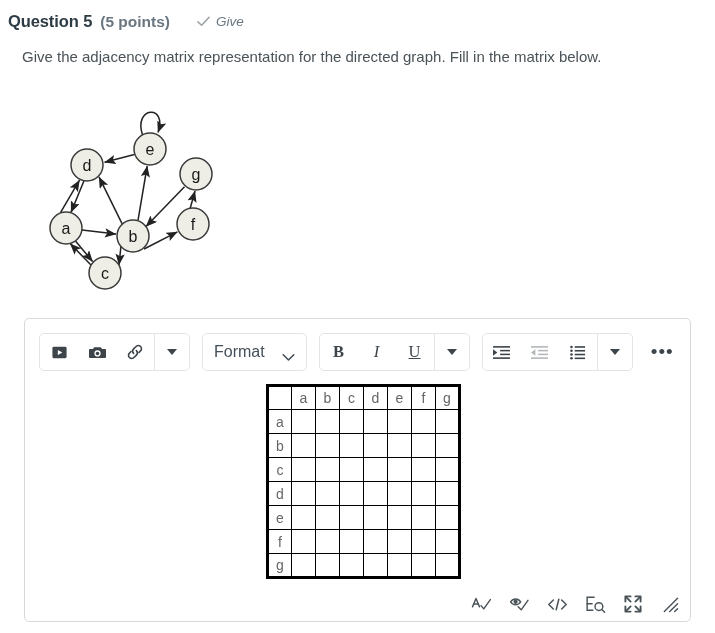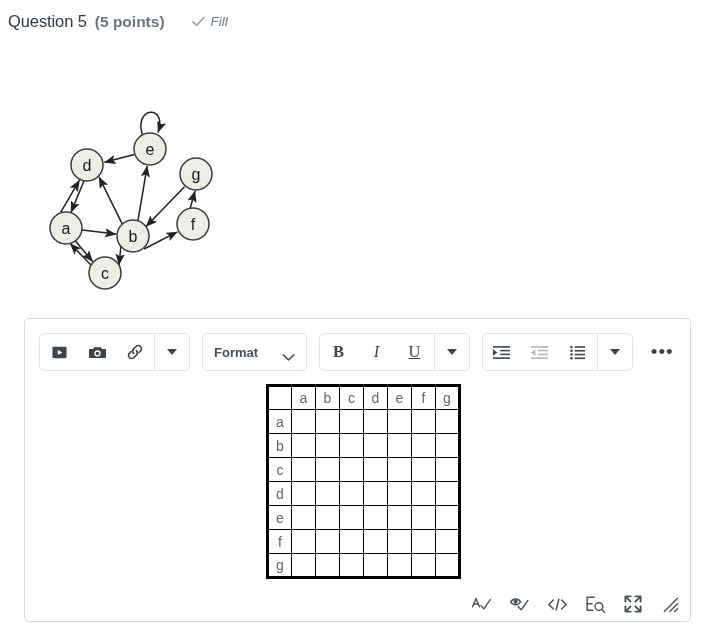--- a/index.html
+++ b/index.html
@@ -10,21 +10,21 @@
     font-family: "Liberation Sans", sans-serif;
     -webkit-font-smoothing: antialiased;
   }
   #page { position: relative; width: 715px; height: 633px; overflow: hidden; background:#fff; }
 
   
   .q-header {
     position: absolute; left: 8px; top: 12px;
     display: flex; align-items: center; gap: 8px;
   }
-  .q-title { font-size: 16.5px; font-weight: normal; color: #2d3b45; letter-spacing: -0.1px; }
+  .q-title { font-size: 16.5px; font-weight: bold; color: #2d3b45; letter-spacing: -0.1px; }
   .q-points { font-size: 15.5px; color: #6b7780; font-weight: bold; }
   .saved-wrap { display: flex; align-items: center; gap: 5px; margin-left: 18px; }
   .saved-check { width: 15px; height: 15px; display:block; }
   .saved-text { font-size: 13.5px; color: #6b7780; font-style: italic; }
 
   
   .prompt {
     position: absolute; left: 22px; top: 46px; width: 635px;
     font-size: 15px; line-height: 22px; color: #4a5358;
   }
@@ -57,21 +57,21 @@
   .caret-tri {
     width: 0; height: 0;
     border-left: 5px solid transparent; border-right: 5px solid transparent;
     border-top: 6px solid #3d454b;
   }
   .format-group {
     display: flex; align-items: center; justify-content: space-between;
     height: 38px; width: 112px; padding: 0 11px;
     border: 1px solid #e0e4e7; border-radius: 5px; background:#fff; cursor: pointer;
   }
-  .format-label { font-size: 13px; color: #45505a; font-weight: bold; }
+  .format-label { font-size: 16px; color: #45505a; }
   .chev { width: 13px; height: 9px; }
   .tb-overflow {
     display:flex; align-items:center; justify-content:center;
     width: 30px; height: 36px; color:#3d454b; font-size: 19px; letter-spacing:1px;
     margin-left: 4px; cursor:pointer; user-select:none;
   }
   .bold-gl { font-size: 16.5px; font-weight: bold; font-family: "Liberation Serif", serif; }
   .ital-gl { font-size: 16.5px; font-style: italic; font-family: "Liberation Serif", serif; }
   .und-gl  { font-size: 16.5px; text-decoration: underline; font-family: "Liberation Serif", serif; }
 
@@ -104,24 +104,25 @@
 
   <div class="q-header">
     <span class="q-title">Question 5</span>
     <span class="q-points">(5 points)</span>
     <span class="saved-wrap">
       <span class="saved-check">
         <svg viewBox="0 0 16 16" width="15" height="15">
             <path d="M2 8.5 L6 12 L14 3.5" fill="none" stroke="#9aa3a9" stroke-width="1.7" stroke-linecap="round" stroke-linejoin="round"></path>
           </svg>
       </span>
-      <span class="saved-text">Fill</span>
+      <span class="saved-text">Give</span>
     </span>
   </div>
 
+  <div class="prompt">Give the adjacency matrix representation for the directed graph. Fill in the matrix below.</div>
 
   <div class="graph-box">
     <svg width="200" height="200" viewBox="0 0 200 200">
       <defs>
         <marker id="ah" markerWidth="9" markerHeight="9" refX="7.4" refY="3.1" orient="auto" markerUnits="strokeWidth">
           <path d="M0,0 L7.6,3.1 L0,6.2 L1.6,3.1 z" fill="#222"></path>
         </marker>
       </defs>
       <g stroke="#222" stroke-width="1.5" fill="none" marker-end="url(#ah)">
 

